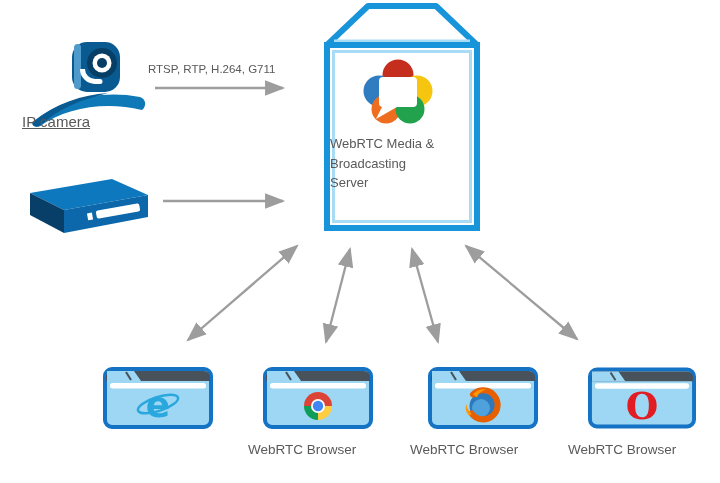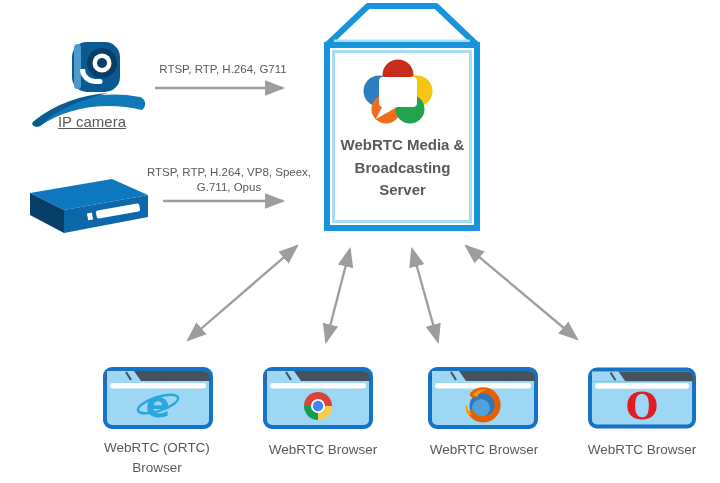--- a/index.html
+++ b/index.html
@@ -2,26 +2,26 @@
 <html><head>
 <meta charset="utf-8">
 <style>
   html,body{margin:0;padding:0;background:#ffffff;}
   #stage{
     position:relative;width:720px;height:483px;background:#ffffff;overflow:hidden;
     font-family:"Liberation Sans",sans-serif;
   }
   .abs{position:absolute;}
   .lbl{
-    position:absolute;color:#595959;text-align:center;white-space:pre-line;
+    position:absolute;color:#595959;text-align:left;white-space:pre-line;
     font-family:"Liberation Sans",sans-serif;line-height:1.35;
   }
   .lbl-icon{font-size:15px;}
   .lbl-proto{font-size:11.5px;line-height:1.3;}
-  .lbl-server{font-size:15px;line-height:1.5;font-weight:bold;}
+  .lbl-server{font-size:13px;line-height:1.5;}
   .lbl-browser{font-size:13.5px;line-height:1.45;}
   svg{display:block;}
 </style>
 </head>
 <body>
 
 <div id="stage">
 
   <svg class="abs" style="left:0;top:0;" width="720" height="483" viewBox="0 0 720 483" aria-hidden="true">
     <defs>
@@ -60,22 +60,20 @@
   <svg class="abs" style="left:24px;top:176px;" width="130" height="58" viewBox="0 0 130 58">
     <polygon points="6,17 88,3 124,19 40,34" fill="#0E78BF"></polygon>
     <polygon points="40,34 124,19 124,41 40,57" fill="#0C67AB"></polygon>
     <polygon points="6,17 40,34 40,57 6,39" fill="#083F69"></polygon>
     <g transform="rotate(-10 94 35)">
       <rect x="72" y="31" width="44" height="8" rx="2" fill="#FFFFFF"></rect>
       <rect x="63" y="32" width="5" height="7" fill="#FFFFFF"></rect>
     </g>
   </svg>
 
-  <div class="lbl lbl-proto" style="left:145px;top:165px;width:168px;">RTSP, RTP, H.264, VP8, Speex,
-G.711, Opus</div>
 
   <svg class="abs" style="left:318px;top:0;" width="168" height="236" viewBox="0 0 168 236">
 
     <polygon points="50,6 118,6 159,45 9,45" fill="#FFFFFF" stroke="#1794DA" stroke-width="6" stroke-linejoin="round"></polygon>
     <line x1="16" y1="41" x2="152" y2="41" stroke="#A8DCF6" stroke-width="3"></line>
 
     <rect x="9" y="45" width="150" height="183" fill="#FFFFFF" stroke="#1794DA" stroke-width="6"></rect>
     <rect x="15.5" y="51.5" width="137" height="170" fill="none" stroke="#A8DCF6" stroke-width="3"></rect>
 
     <g transform="translate(80,95)">
@@ -96,22 +94,20 @@
     <rect x="2" y="2" width="106" height="58" rx="7" fill="#9ED7F4" stroke="#1473C4" stroke-width="4"></rect>
     <path d="M9,4 h92 a6,6 0 0 1 6,6 v4 H3 v-4 a6,6 0 0 1 6,-6 Z" fill="#47525B"></path>
     <path d="M4,4 h27 l7,10 H4 Z" fill="#9ED7F4"></path>
     <line x1="23" y1="5" x2="28" y2="13" stroke="#47525B" stroke-width="2"></line>
     <rect x="7" y="16" width="96" height="5.5" rx="2.5" fill="#FFFFFF"></rect>
     <g>
       <text x="55" y="50" text-anchor="middle" font-family="DejaVu Sans, sans-serif" font-weight="bold" font-size="36" fill="#2AA7DC">e</text>
       <ellipse cx="55" cy="37" rx="21" ry="7" fill="none" stroke="#2AA7DC" stroke-width="2.5" transform="rotate(-18 55 37)"></ellipse>
     </g>
   </svg>
-  <div class="lbl lbl-browser" style="left:82px;top:438px;width:150px;">WebRTC (ORTC)
-Browser</div>
 
   <svg class="abs" style="left:263px;top:367px;" width="110" height="62" viewBox="0 0 110 62">
     <rect x="2" y="2" width="106" height="58" rx="7" fill="#9ED7F4" stroke="#1473C4" stroke-width="4"></rect>
     <path d="M9,4 h92 a6,6 0 0 1 6,6 v4 H3 v-4 a6,6 0 0 1 6,-6 Z" fill="#47525B"></path>
     <path d="M4,4 h27 l7,10 H4 Z" fill="#9ED7F4"></path>
     <line x1="23" y1="5" x2="28" y2="13" stroke="#47525B" stroke-width="2"></line>
     <rect x="7" y="16" width="96" height="5.5" rx="2.5" fill="#FFFFFF"></rect>
     <g>
       <path d="M41,39 A14,14 0 0 1 69,39 Z" fill="#DB4437"></path>
       <path d="M41,39 A14,14 0 0 0 55,53 L55,39 Z" fill="#0F9D58"></path>

